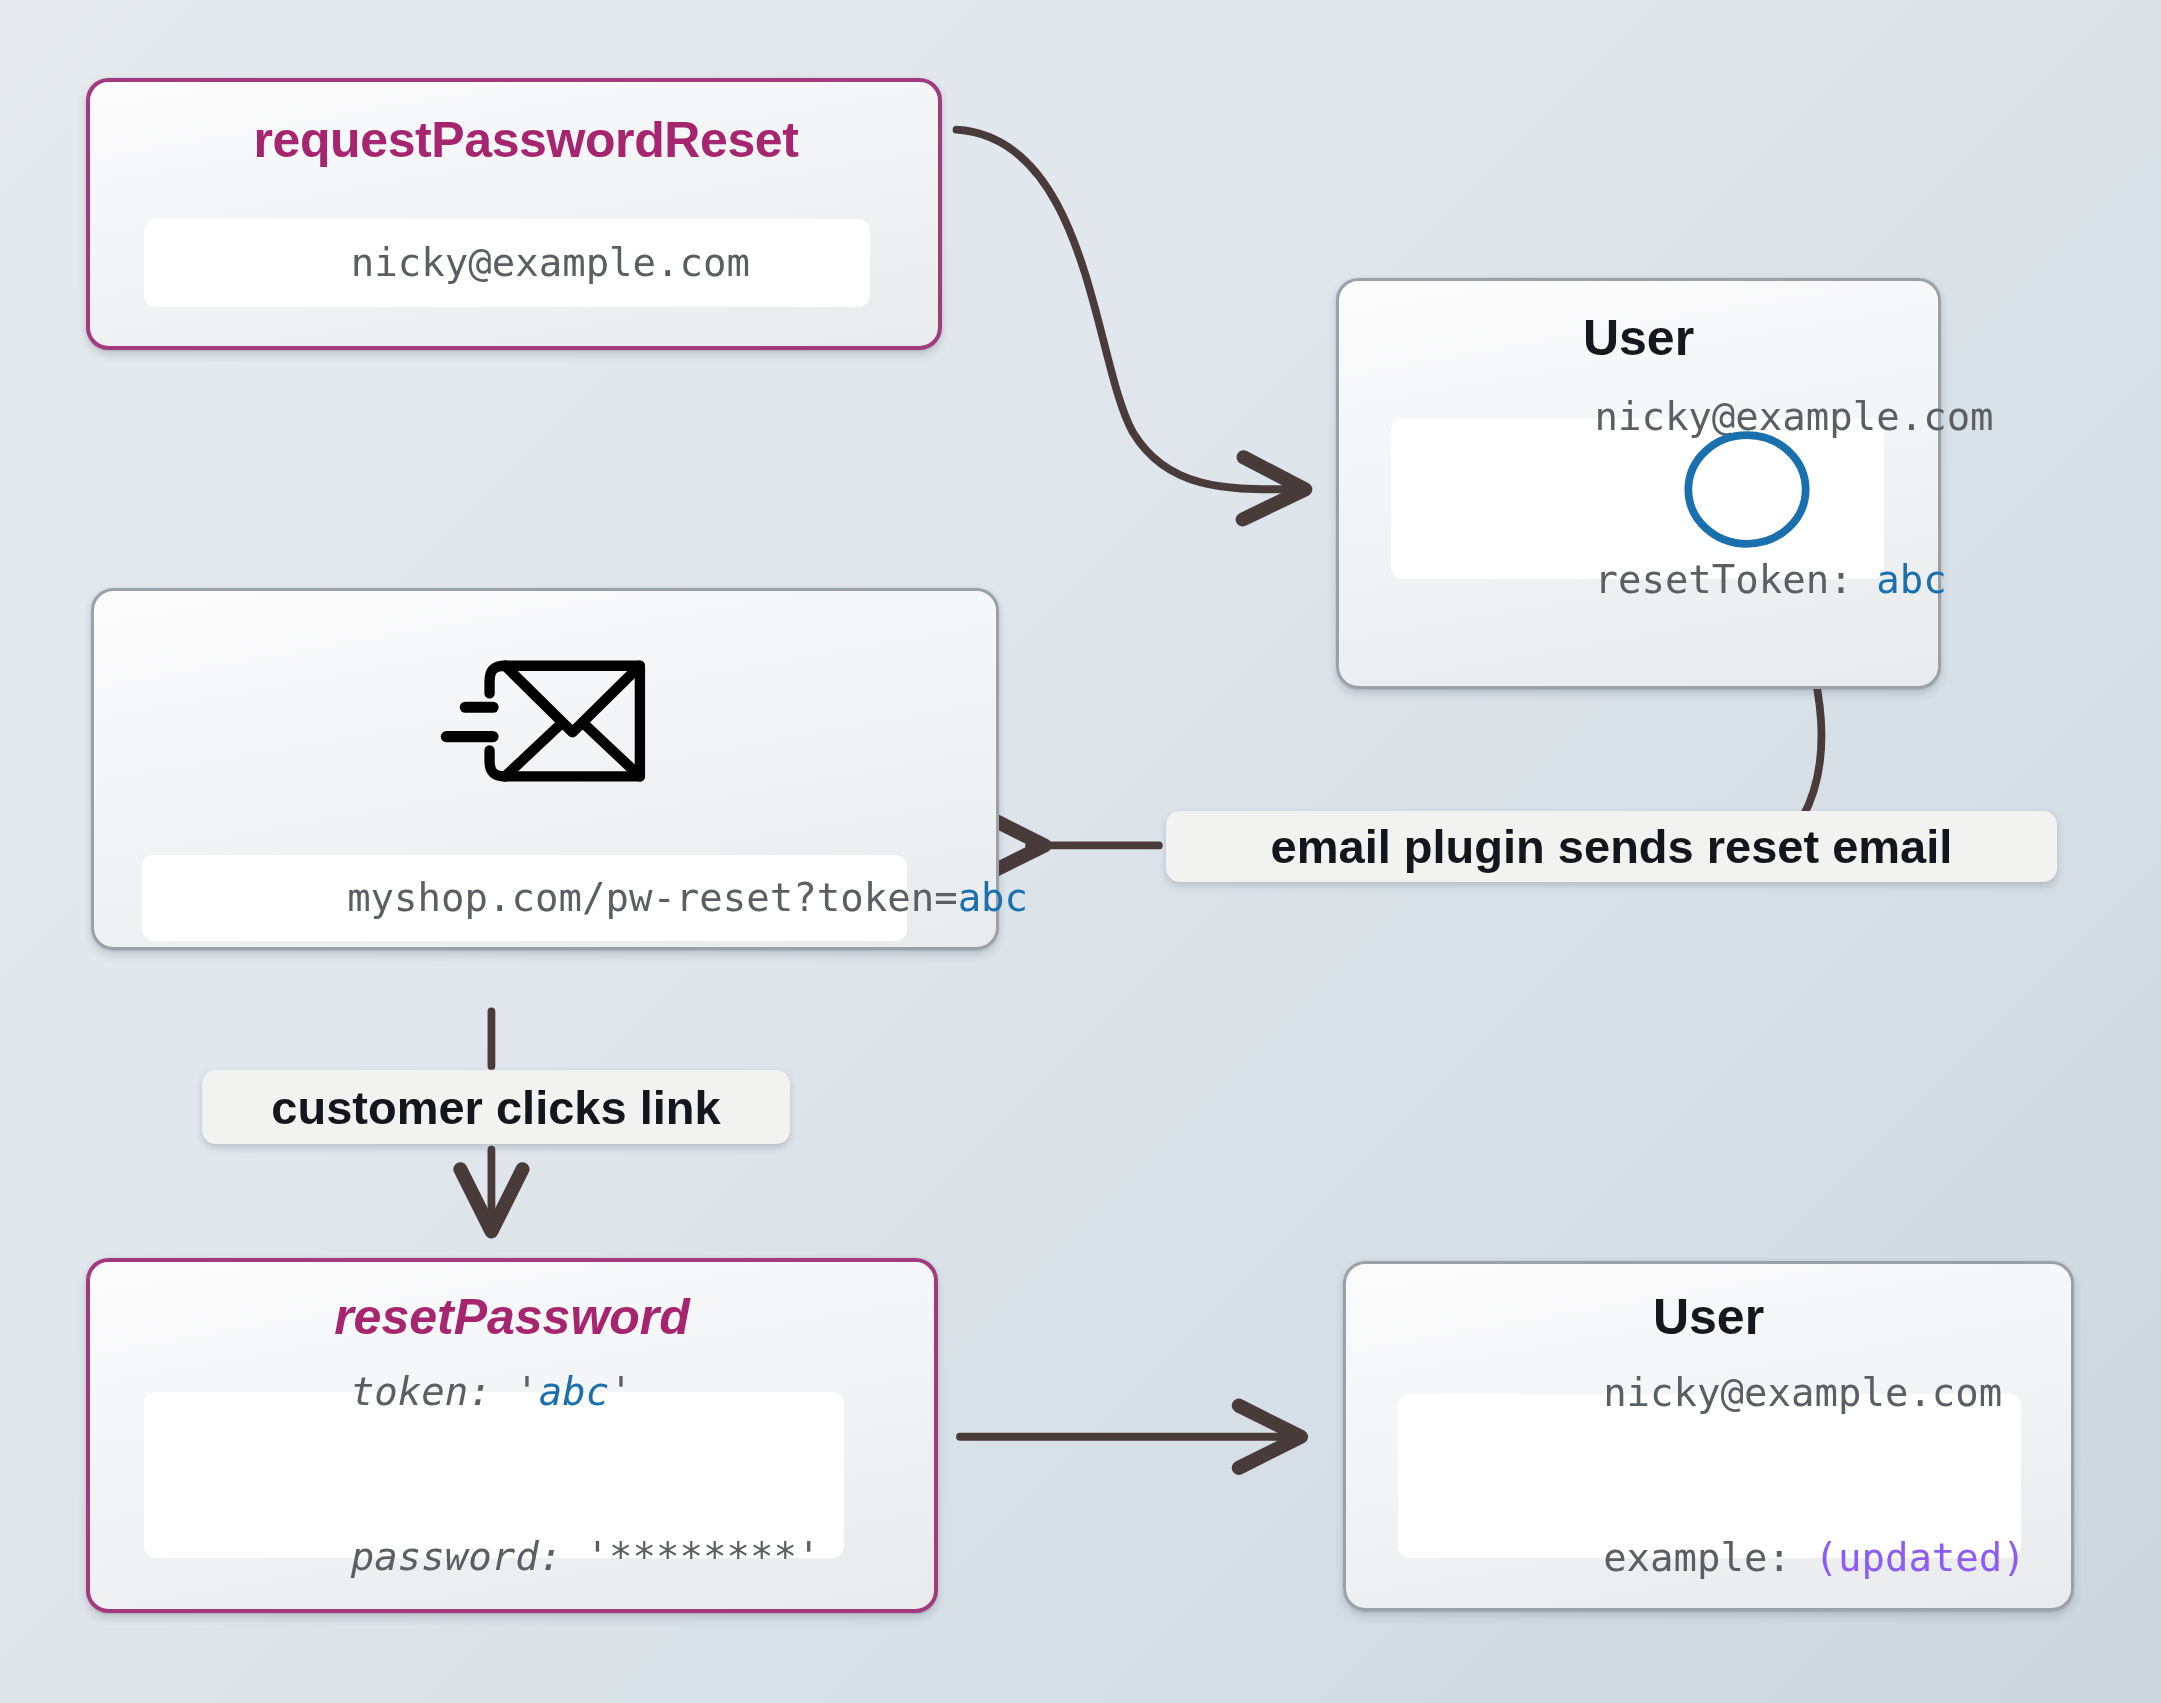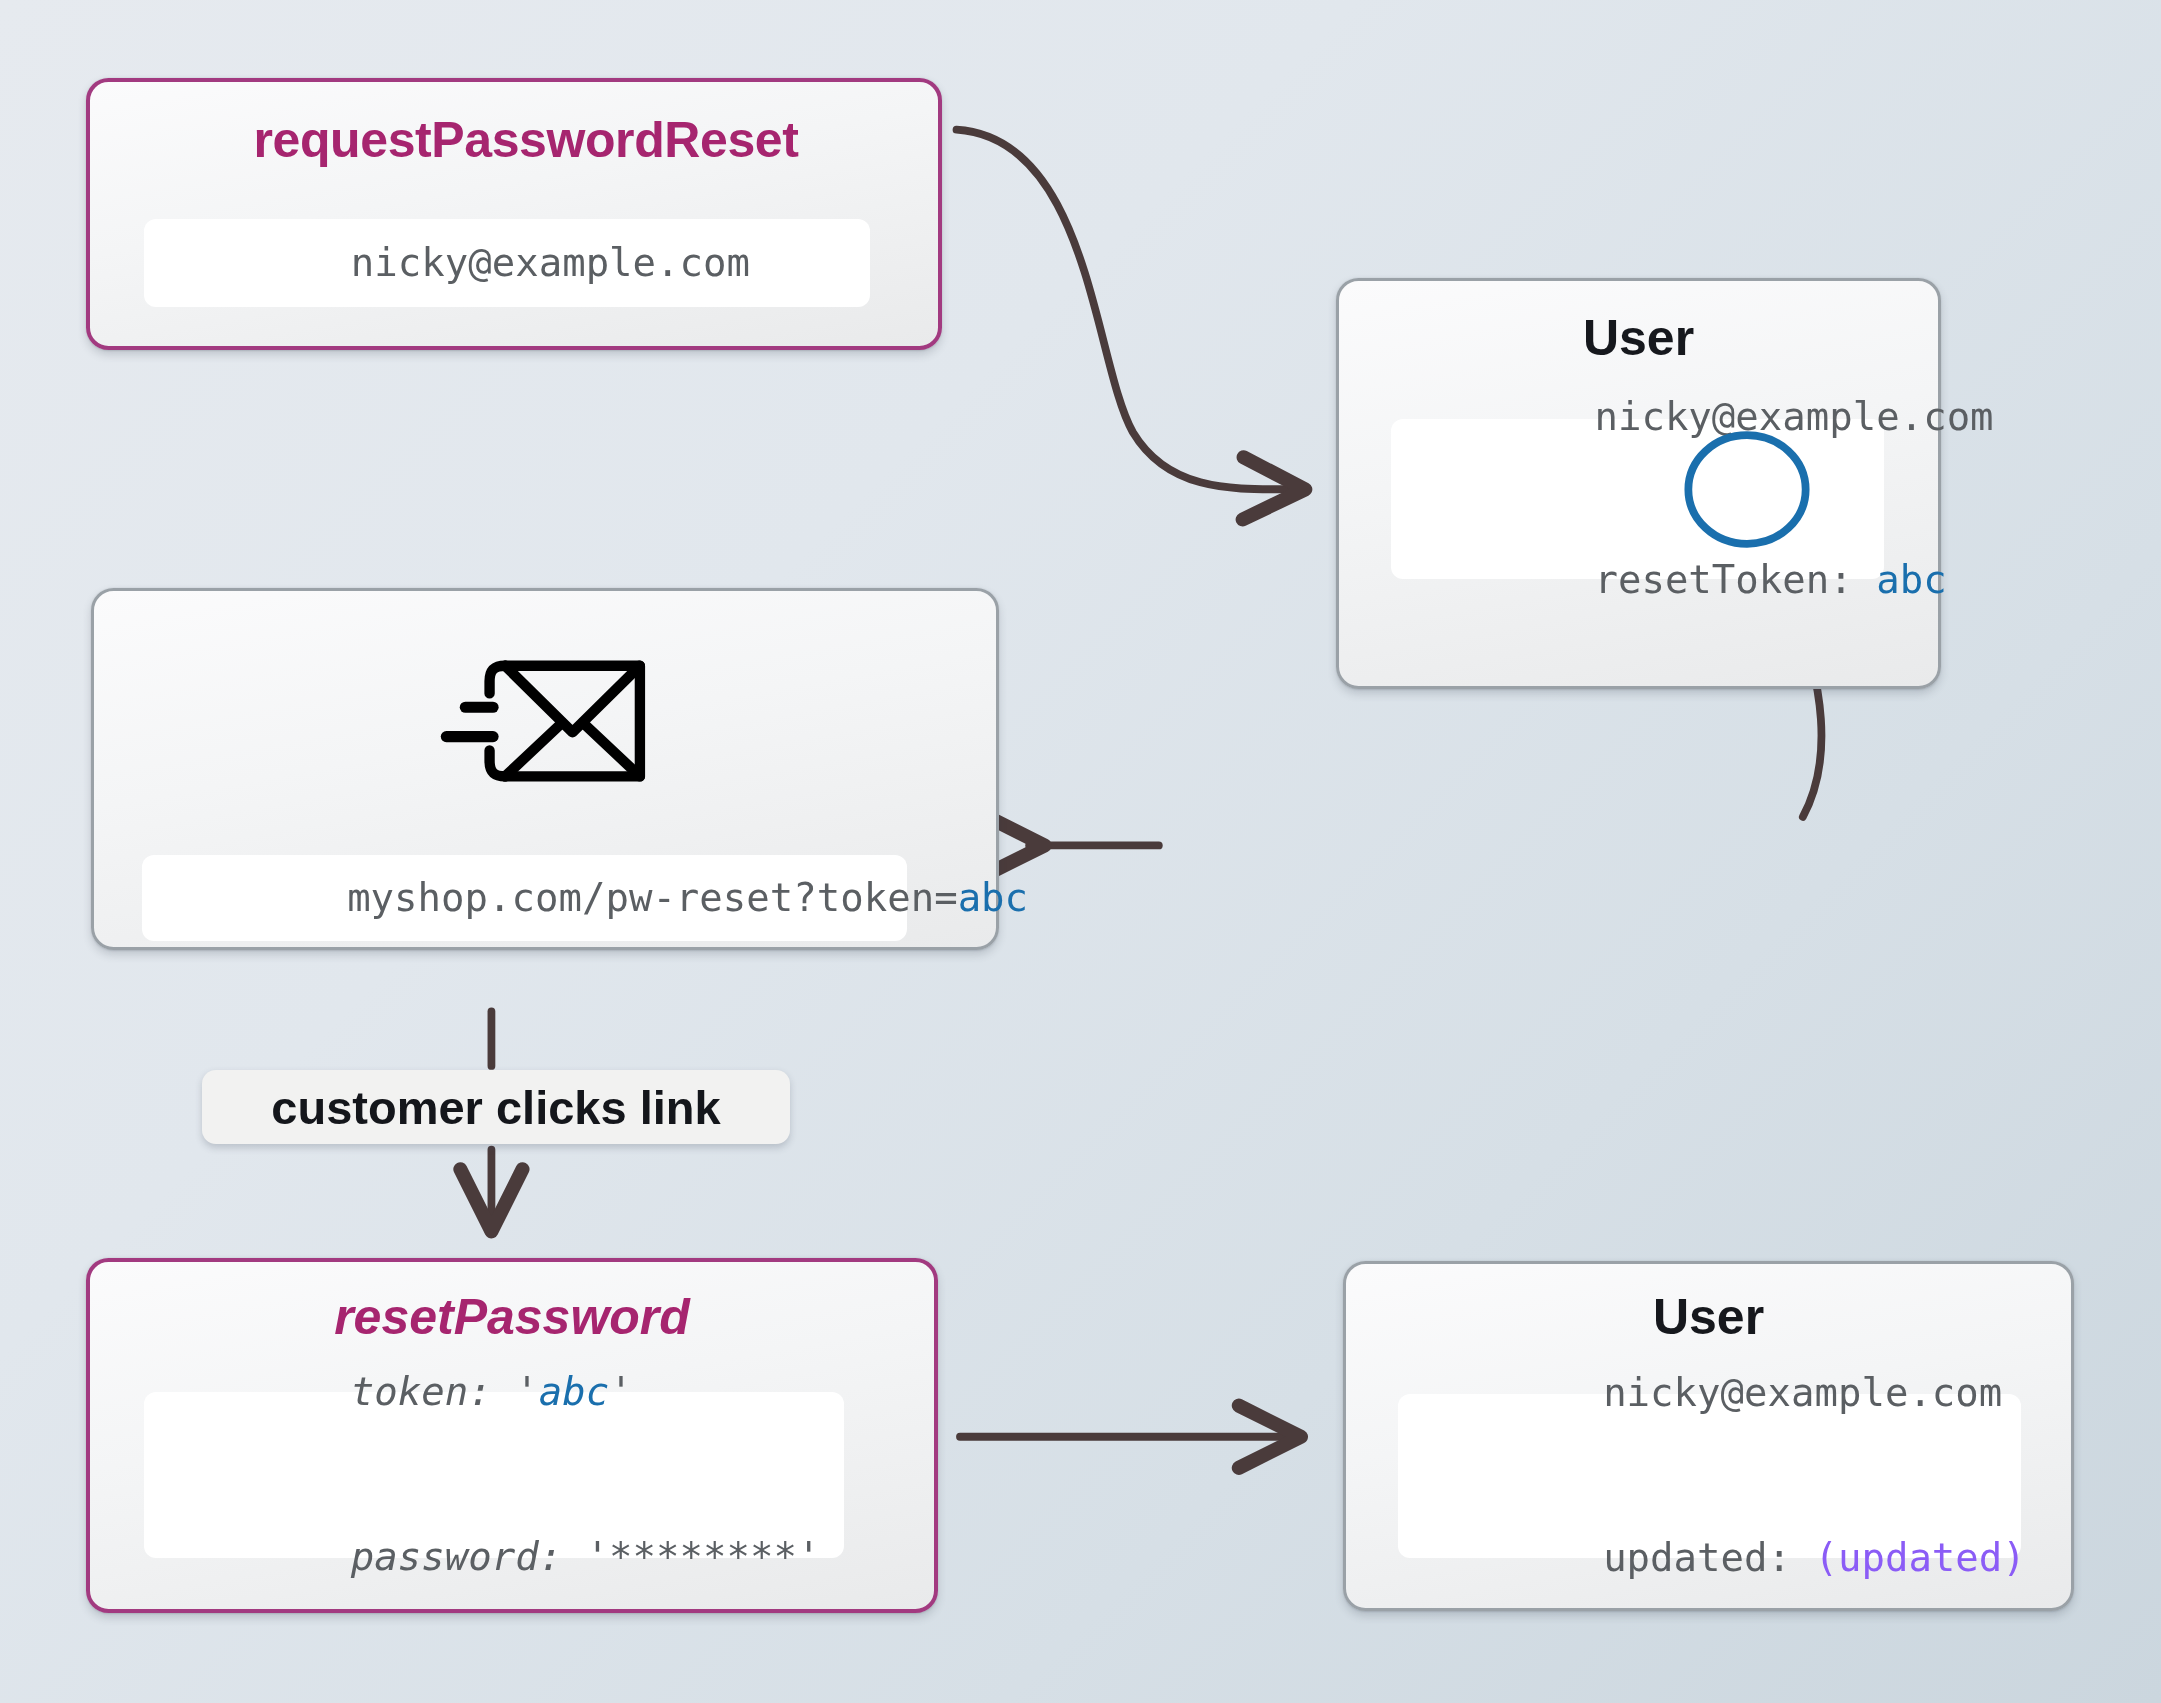--- a/index.html
+++ b/index.html
@@ -154,22 +154,23 @@
     </div>
   </div>
 
   <div class="node gray" style="left:1343px;top:1261px;width:731px;height:350px;">
     <div class="node-title title-dark" style="top:24px;font-size:50px;">User</div>
     <div class="field" style="left:52px;top:130px;width:623px;height:164px;font-size:39px;padding:0 17.3px;">
       <div class="line" style="margin-bottom:7px;">
         <span>nicky@example.com</span>
       </div>
       <div class="line">
-        <span>updated: </span><span class="tok-green">(updated)</span>
+        <span>example: </span><span class="tok-green">(updated)</span>
       </div>
     </div>
   </div>
 
+  <div class="edge-label" style="left:1166px;top:811px;width:891px;height:71px;font-size:47px;">email plugin sends reset email</div>
 
   <div class="edge-label" style="left:202px;top:1070px;width:588px;height:74px;font-size:47px;">customer clicks link</div>
 
 </div>
 
 
 </body></html>

